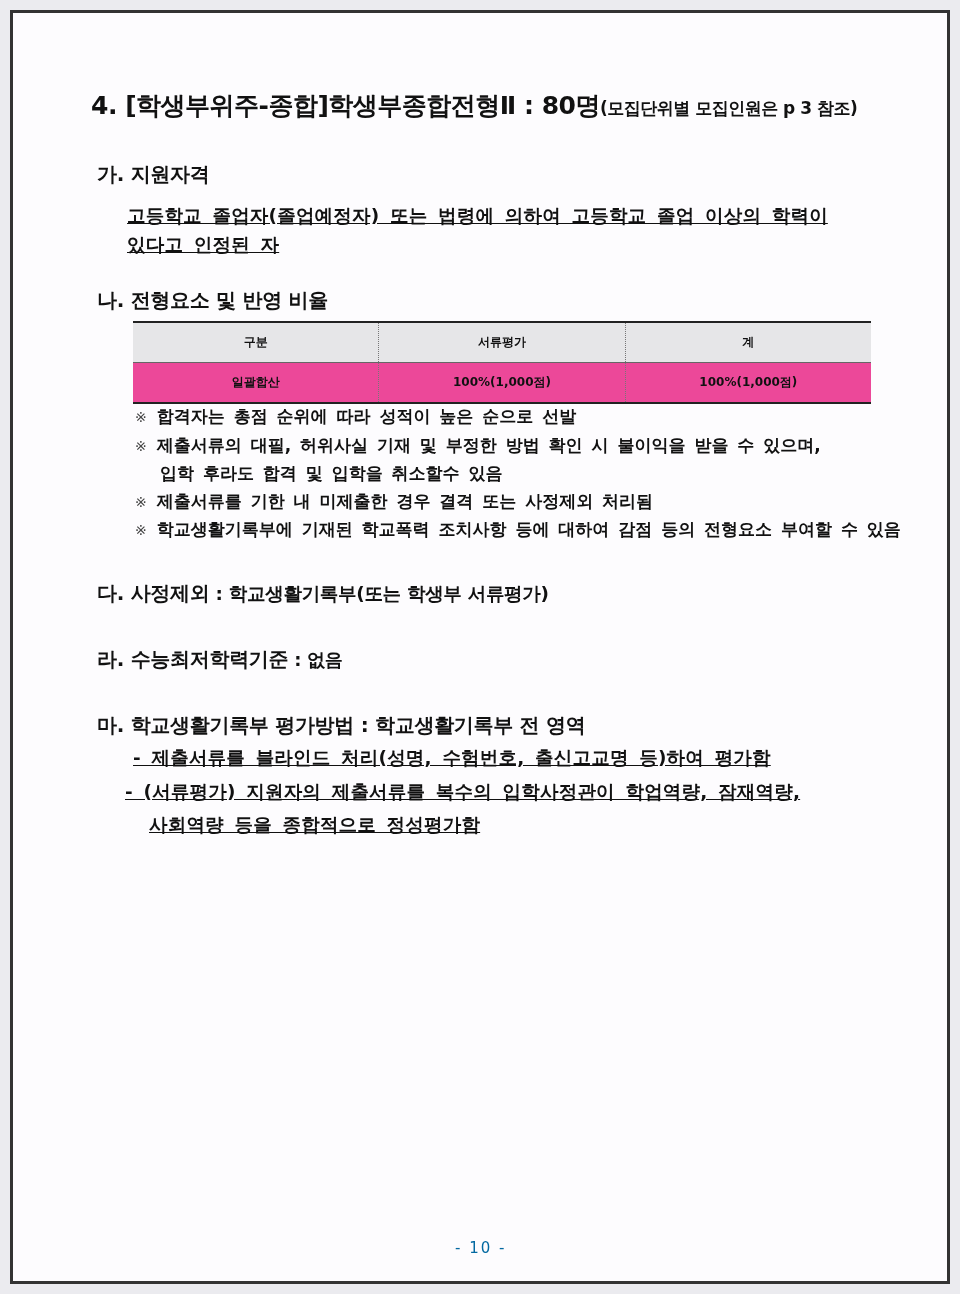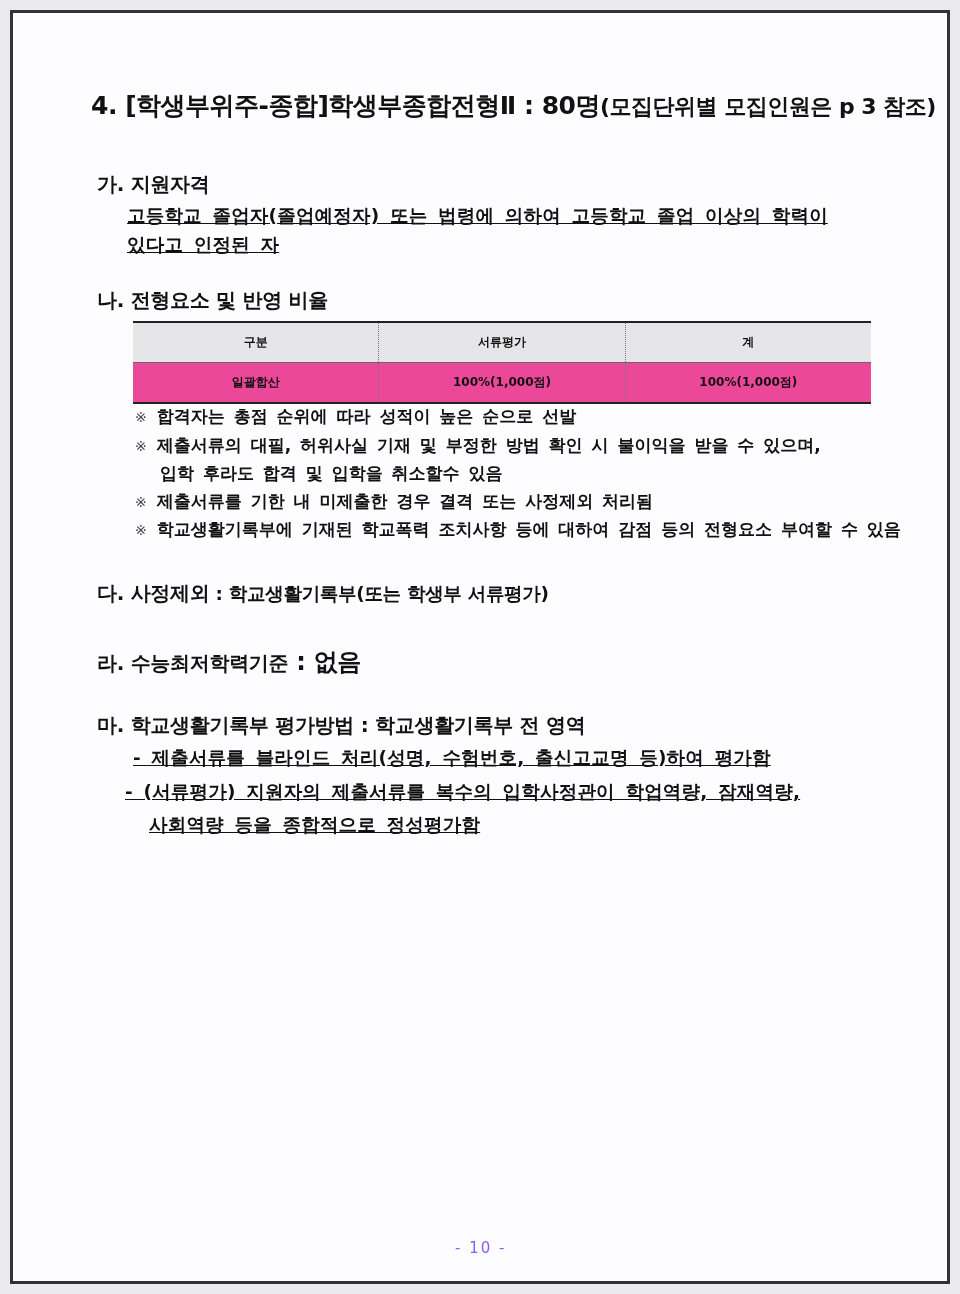--- a/index.html
+++ b/index.html
@@ -6,54 +6,54 @@
   body {
     width:960px; height:1294px; background:#ebebef; position:relative; overflow:hidden;
     font-family:"DejaVu Sans", "Liberation Sans", sans-serif; color:#111;
   }
   .page {
     position:absolute; left:10px; top:10px; width:934px; height:1268px;
     background:#fdfcfe; border:3px solid #333;
   }
   .abs { position:absolute; white-space:nowrap; }
   .title { left:78px; top:76px; font-size:25px; font-weight:bold; letter-spacing:-0.5px; }
-  .title .small { font-size:22px; letter-spacing:-0.5px; }
+  .title .small { font-size:17px; letter-spacing:-0.5px; }
   .h2 { font-size:20px; font-weight:bold; letter-spacing:-0.3px; }
   .body { font-size:18.5px; font-weight:bold; letter-spacing:0.2px; word-spacing:4px;text-decoration:underline; }
   .note { font-size:17px; font-weight:bold; word-spacing:3px; }
   .note .mark { font-weight:normal; color:#444; margin-right:10px; font-size:14px; }
   table.t {
     position:absolute; left:120px; top:308px; width:738px; border-collapse:collapse;
     border-top:2px solid #222; border-bottom:2px solid #222;
   }
   table.t th, table.t td {
     height:37px; text-align:center; font-size:12px; font-weight:bold;
     border-left:1px dotted #777; border-right:1px dotted #777;
   }
   table.t th { background:#e6e6e8; border-bottom:1px solid #666; }
   table.t td { background:#ec4899; font-weight:bold; }
   table.t tr > *:first-child { border-left:none; }
   table.t tr > *:last-child { border-right:none; }
   .watermark {
     left:340px; top:683px; font-family:"DejaVu Serif", "Liberation Serif", serif;
     font-style:italic; font-size:25px; color:rgba(240,130,150,0.45); letter-spacing:2px;
   }
-  .pagenum { left:442px; top:1226px; font-size:15px; color:#8b5cf6; letter-spacing:2px; }
+  .pagenum { left:442px; top:1226px; font-size:15px; color:#0369a1; letter-spacing:2px; }
 </style>
 </head>
 <body>
 
 <div class="page">
 
   <div class="abs title">
     <span>4.</span>
     <span>[학생부위주-종합]학생부종합전형Ⅱ : 80명</span><span class="small">(모집단위별 모집인원은 p 3 참조)</span>
   </div>
 
-  <div class="abs h2" style="left:84px; top:158px;text-align:center;">가. 지원자격</div>
+  <div class="abs h2" style="left:84px; top:148px;text-align:center;">가. 지원자격</div>
   <div class="abs body" style="left:114px; top:190px;">고등학교 졸업자(졸업예정자) 또는 법령에 의하여 고등학교 졸업 이상의 학력이</div>
   <div class="abs body" style="left:114px; top:219px;">있다고 인정된 자</div>
 
   <div class="abs h2" style="left:84px; top:274px;">나. 전형요소 및 반영 비율</div>
 
   <table class="t">
     <tbody>
         <tr>
       <th style="width:33.3%">구분</th>
       <th style="width:33.4%">서류평가</th>
@@ -81,21 +81,21 @@
   </div>
   <div class="abs note" style="left:122px; top:505px;">
     <span class="mark">※</span><span>학교생활기록부에 기재된 학교폭력 조치사항 등에 대하여 감점 등의 전형요소 부여할 수 있음</span>
   </div>
 
   <div class="abs h2" style="left:84px; top:567px;">
     <span>다. 사정제외</span><span style="font-size:18.5px;"> : 학교생활기록부(또는 학생부 서류평가)</span>
   </div>
 
   <div class="abs h2" style="left:84px; top:633px;">
-    <span>라. 수능최저학력기준</span><span style="font-size:24px;text-align:center;"> : 없음</span>
+    <span>라. 수능최저학력기준</span><span style="font-size:18px;text-align:center;"> : 없음</span>
   </div>
 
 
   <div class="abs h2" style="left:84px; top:699px;">마. 학교생활기록부 평가방법 : 학교생활기록부 전 영역</div>
   <div class="abs body" style="left:120px; top:732px;">- 제출서류를 블라인드 처리(성명, 수험번호, 출신고교명 등)하여 평가함</div>
   <div class="abs body" style="left:112px; top:766px;text-align:center;">- (서류평가) 지원자의 제출서류를 복수의 입학사정관이 학업역량, 잠재역량,</div>
   <div class="abs body" style="left:136px; top:799px;">사회역량 등을 종합적으로 정성평가함</div>
 
   <div class="abs pagenum">- 10 -</div>
 </div>

